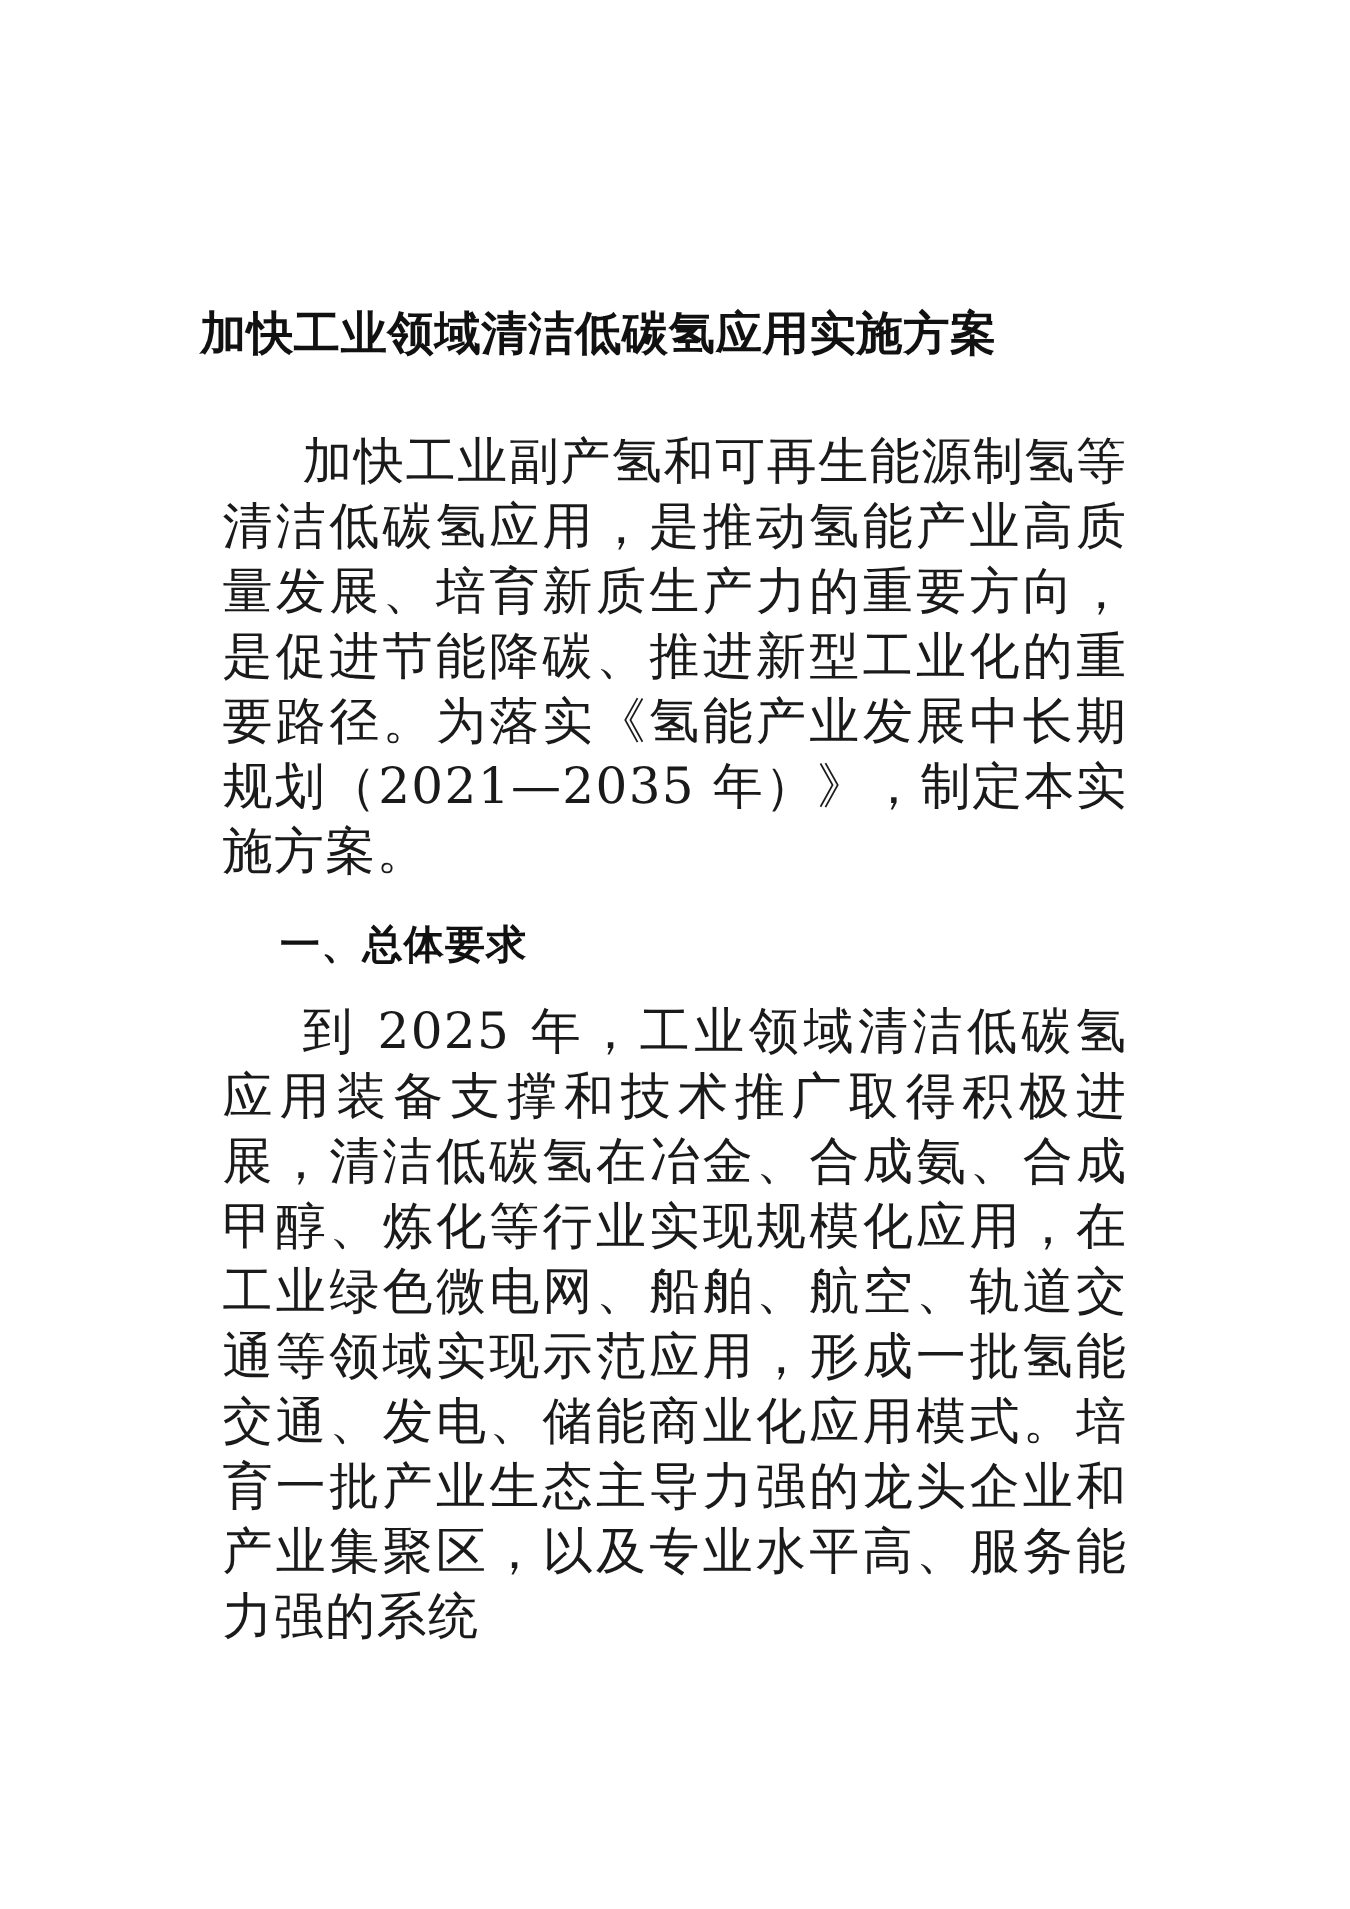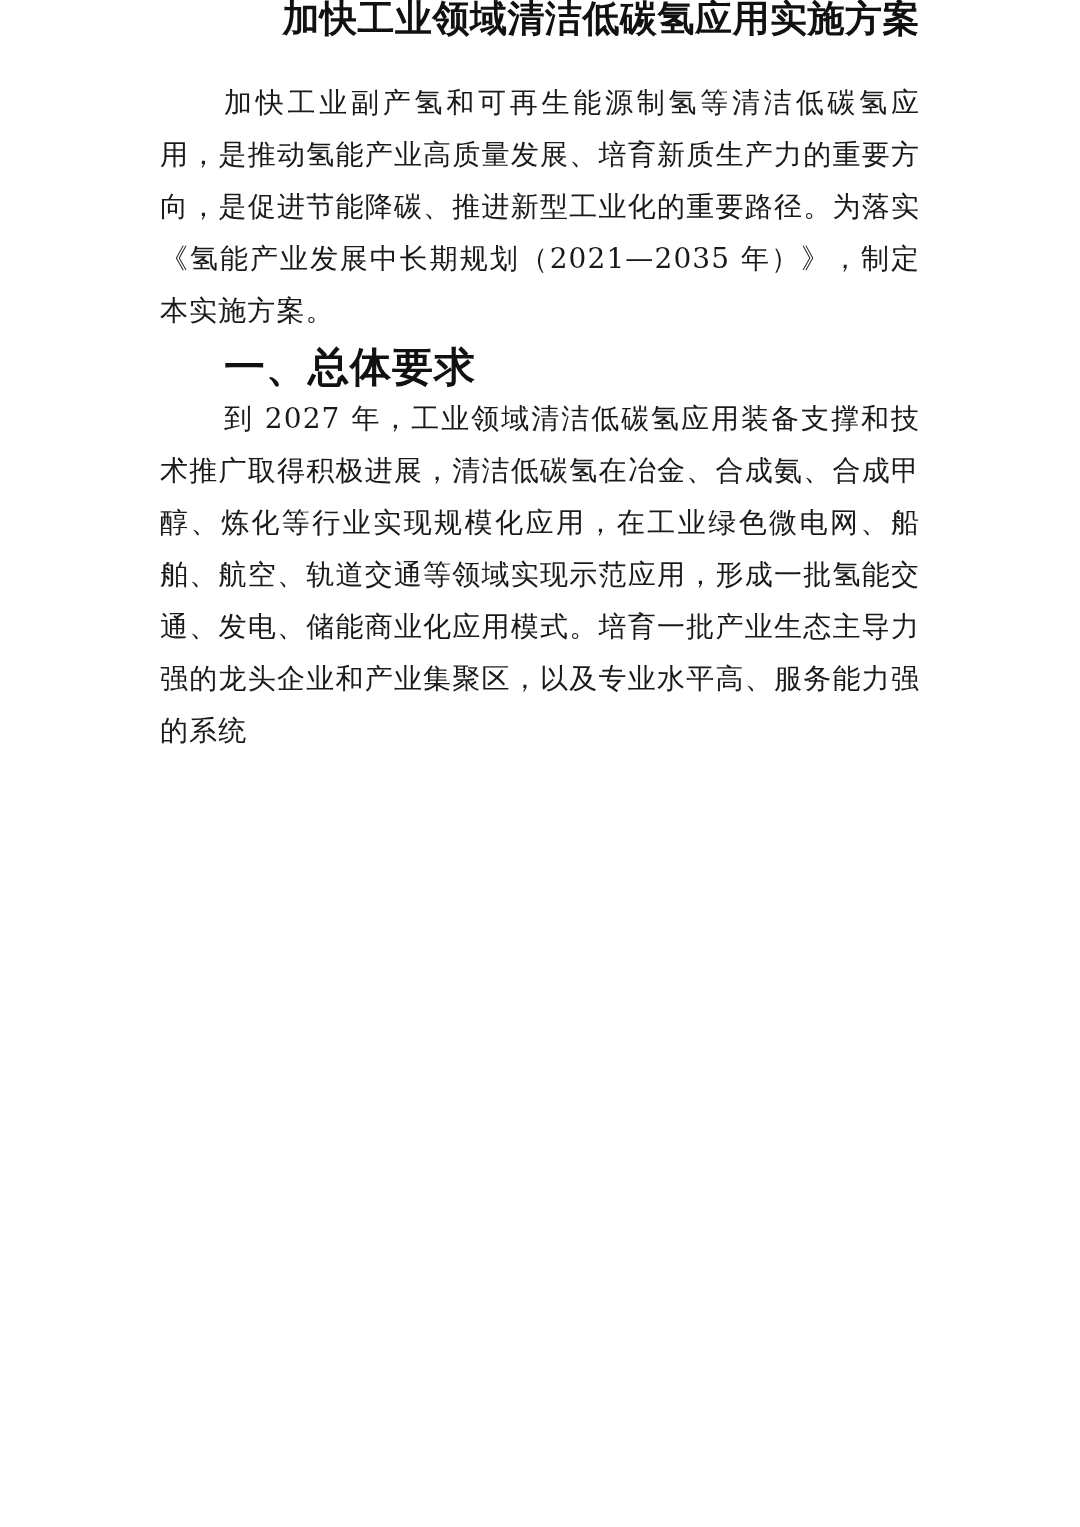--- a/index.html
+++ b/index.html
@@ -25,45 +25,46 @@
     width: 760px;
   }
 
   
   .doc-title {
     font-family: "DejaVu Serif", "Liberation Serif", serif;
     font-weight: 700;
     font-size: 37px;
     line-height: 1;
     color: #111111;
-    text-align: right;
+    text-align: left;
     letter-spacing: 0.5px;
     margin: 0;
+    padding-top: 248px;
     white-space: nowrap;
   }
 
   
   .section-heading {
     font-family: "DejaVu Sans", "Liberation Sans", sans-serif;
     font-weight: 700;
-    font-size: 41px;
+    font-size: 32px;
     line-height: 52px;
     color: #111111;
     margin: 0;
     padding-left: 64px;
     letter-spacing: 1px;
   }
 
   
   .body-para {
     font-family: "DejaVu Serif", "Liberation Serif", serif;
-    font-size: 28px;
+    font-size: 40px;
     line-height: 52px;
     color: #1a1a1a;
-    margin: 0;
+    margin: 18px;
     text-align: justify;
     text-justify: inter-character;
     text-indent: 64px;
     letter-spacing: 1.1px;
     word-break: break-all;
   }
 
   .spacer-title-body { height: 40px; }
   .spacer-before-heading { height: 4px; }
   .spacer-after-heading { height: 0px; }
@@ -80,16 +81,16 @@
 
     <p class="body-para">加快工业副产氢和可再生能源制氢等清洁低碳氢应用，是推动氢能产业高质量发展、培育新质生产力的重要方向，是促进节能降碳、推进新型工业化的重要路径。为落实《氢能产业发展中长期规划（2021—2035 年）》，制定本实施方案。</p>
 
     <div class="spacer-before-heading"></div>
 
     <h2 class="section-heading">一、总体要求</h2>
 
     <div class="spacer-after-heading"></div>
 
 
-    <p class="body-para">到 2027 年，工业领域清洁低碳氢应用装备支撑和技术推广取得积极进展，清洁低碳氢在冶金、合成氨、合成甲醇、炼化等行业实现规模化应用，在工业绿色微电网、船舶、航空、轨道交通等领域实现示范应用，形成一批氢能交通、发电、储能商业化应用模式。培育一批产业生态主导力强的龙头企业和产业集聚区，以及专业水平高、服务能力强的系统</p>
+    <p class="body-para">到 2025 年，工业领域清洁低碳氢应用装备支撑和技术推广取得积极进展，清洁低碳氢在冶金、合成氨、合成甲醇、炼化等行业实现规模化应用，在工业绿色微电网、船舶、航空、轨道交通等领域实现示范应用，形成一批氢能交通、发电、储能商业化应用模式。培育一批产业生态主导力强的龙头企业和产业集聚区，以及专业水平高、服务能力强的系统</p>
 
   </div>
 </div>
 
 </body></html>

